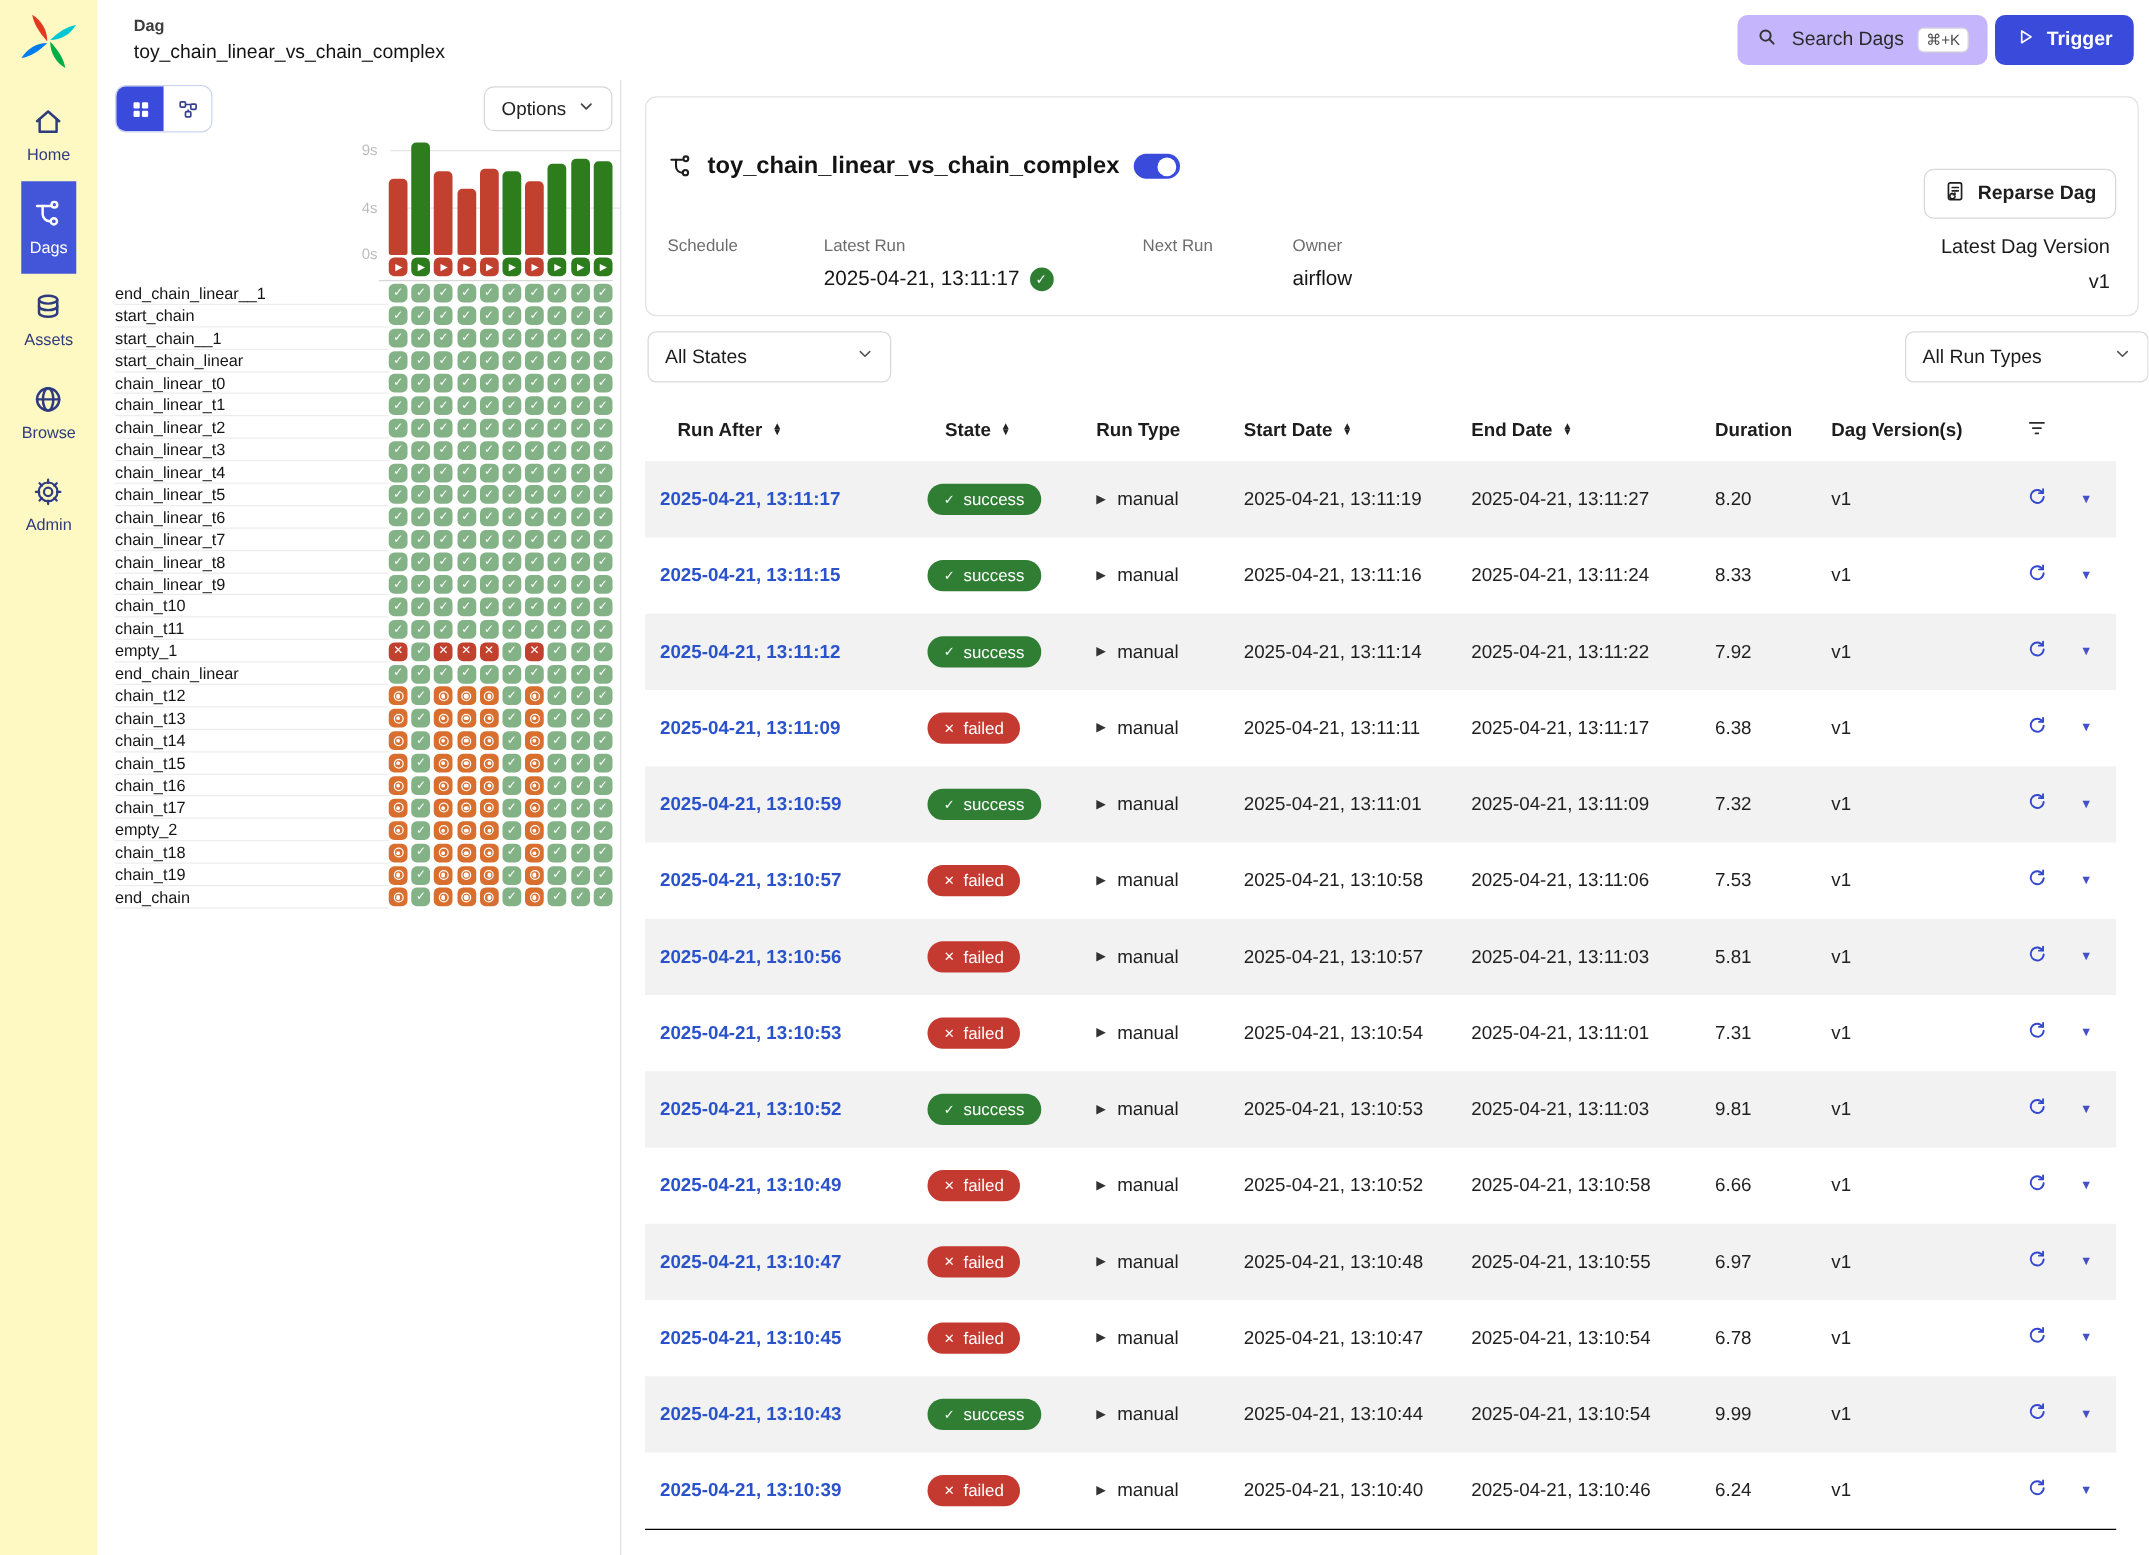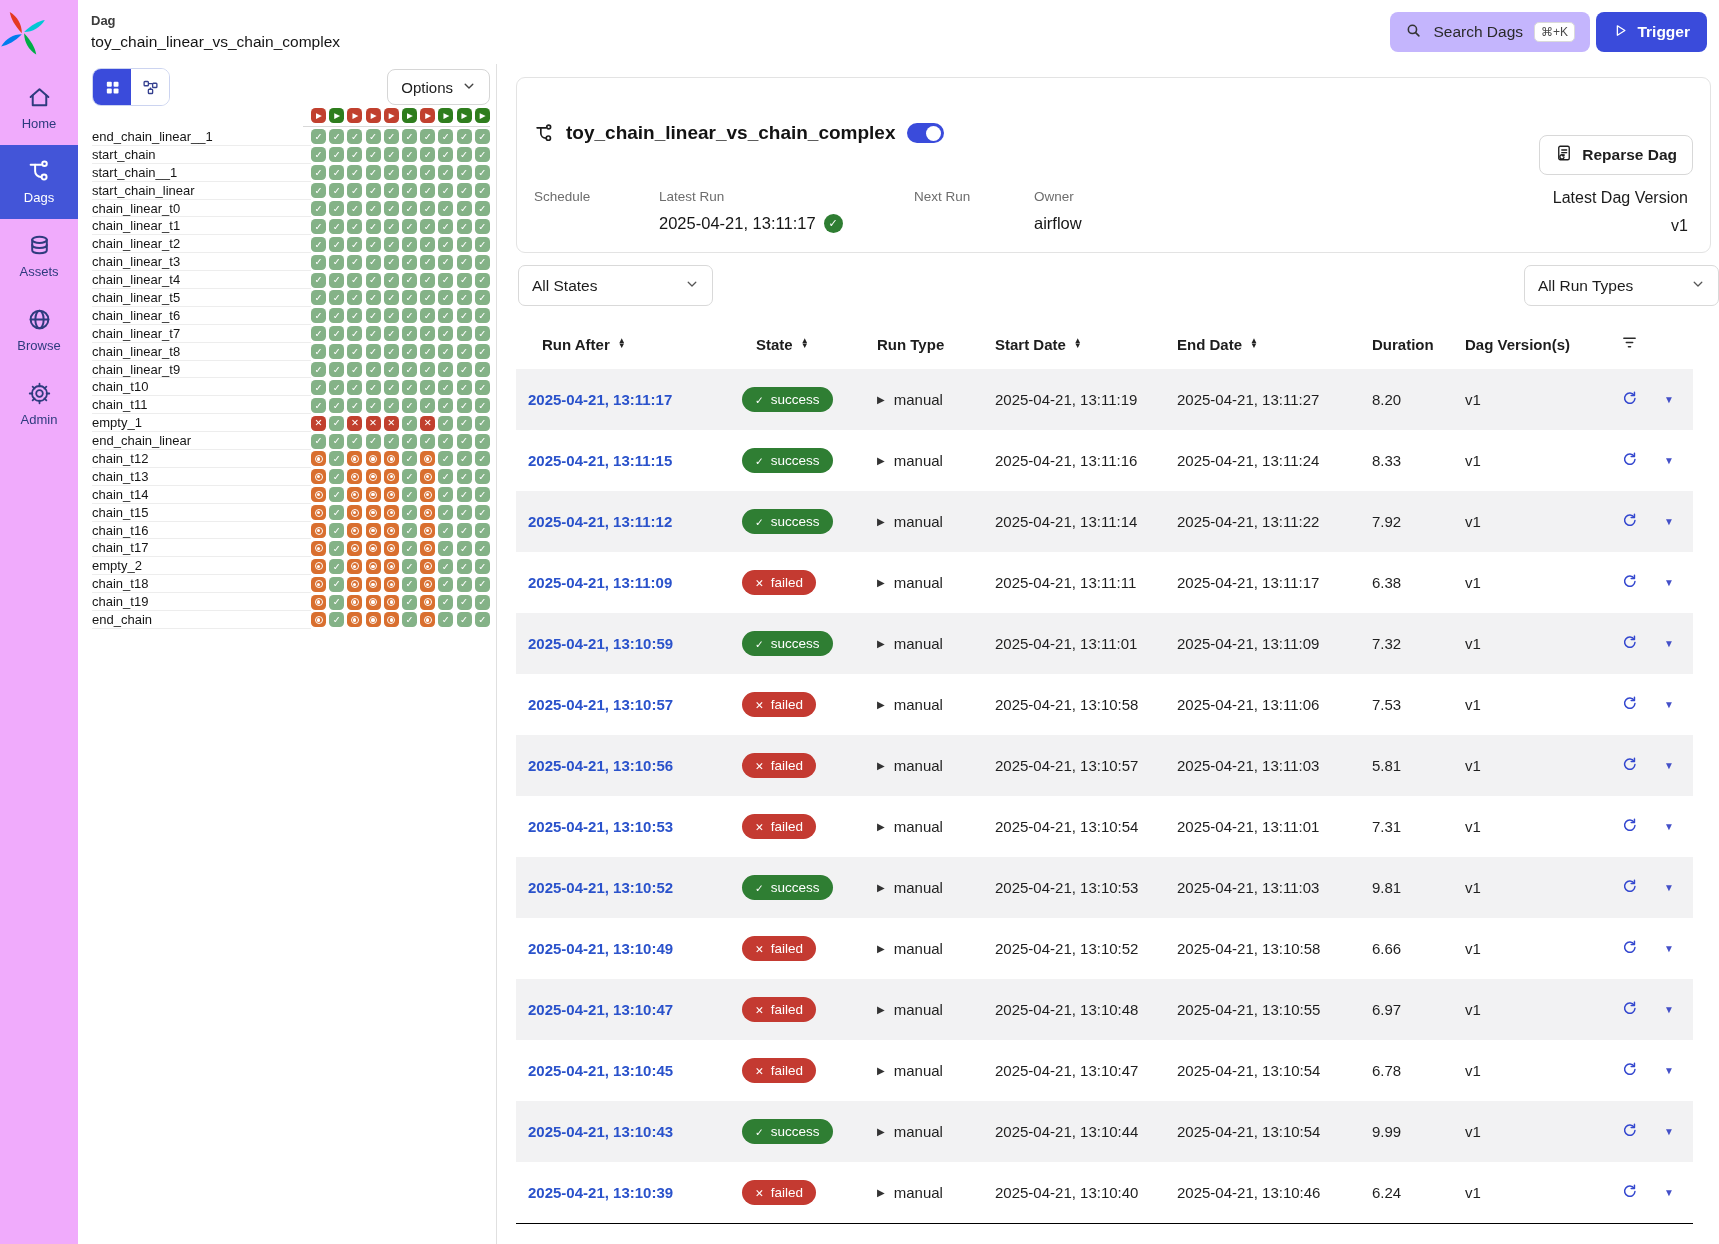--- a/index.html
+++ b/index.html
@@ -1,33 +1,33 @@
 <!DOCTYPE html>
 <html><head>
 <meta charset="utf-8">
 <style>
   * { margin:0; padding:0; box-sizing:border-box; }
   html,body { width:1719px; height:1244px; overflow:hidden; background:#fff;
     font-family:"Liberation Sans","DejaVu Sans",sans-serif; color:#1b1b1b; }
   .app { display:flex; width:1719px; height:1244px; }
 
   
-  .sidebar { width:78px; background:#f0abfc; display:flex; flex-direction:column; padding-top:9px; flex:0 0 78px; }
+  .sidebar { width:78px; background:#fef9c3; display:flex; flex-direction:column; align-items:center; padding-top:9px; flex:0 0 78px; }
   .logo { width:46px; height:46px; margin-bottom:16px; cursor:pointer; }
   .nav-item { width:100%; padding:13px 0 14px; display:flex; flex-direction:column; align-items:center; gap:6px;
     color:#2e3b7e; font-size:13px; font-weight:500; cursor:pointer; }
   .nav-item .nicon { width:26px; height:26px; display:flex; align-items:center; justify-content:center; }
   .nav-item svg { width:25px; height:25px; }
   .nav-item.active { background:#4355d8; color:#fff; }
   .sb-spacer { flex:1; }
   .sb-bottom { width:100%; padding-bottom:14px; }
 
   
   .main { flex:1; display:flex; flex-direction:column; min-width:0; }
-  .topbar { height:64px; display:flex; align-items:center; padding:0 12px 0 13px; flex:0 0 64px; }
+  .topbar { height:64px; display:flex; align-items:center; padding:0 12px 0 13px; flex:0 0 64px;margin-left:16px; }
   .crumb-label { font-size:13px; font-weight:700; color:#3c3c3c; margin-bottom:5px; }
   .crumb-title { font-size:15.5px; color:#141414; }
   .top-right { margin-left:auto; display:flex; align-items:center; gap:6px; }
   .searchbox { height:40px; min-width:200px; background:#c4b5fd; border-radius:8px; display:flex; align-items:center;
     gap:11px; padding:0 12px 0 15px; font-size:15.5px; color:#2a2a2a; cursor:pointer; }
   .searchbox svg { width:17px; height:17px; color:#333; }
   .kbd { background:#fff; border:1px solid #dadada; border-radius:5px; font-size:12px; color:#4a4a4a; padding:2px 6px; }
   .trigger-btn { height:40px; background:#3a4bdb; color:#fff; border:none; border-radius:8px; padding:0 17px;
     display:flex; align-items:center; gap:9px; font-size:15.5px; font-weight:600; cursor:pointer; font-family:inherit; }
   .trigger-btn svg { width:15px; height:15px; }
@@ -240,20 +240,41 @@
             </div>
           </div>
           <button class="options-btn">
             <span>Options</span>
             <span><svg viewBox="0 0 24 24" fill="none" stroke="currentColor" stroke-width="2.4" stroke-linecap="round" stroke-linejoin="round">
                   <path d="M5.5 9l6.5 6.5L18.5 9"></path>
                 </svg></span>
           </button>
         </div>
 
+        <div class="chart-row">
+          <div class="axis-area" id="axis-area">
+              <span class="axis-lbl" style="top: 5.2px;">9s</span>
+              <span class="axis-lbl" style="top: 51.2px;">4s</span>
+              <span class="axis-lbl" style="top: 88px;">0s</span>
+            </div>
+          <div class="chart" id="chart">
+              <div class="gl" style="bottom: 82.8px;"></div>
+              <div class="gl" style="bottom: 36.8px;"></div>
+              <div class="bar f" title="6.66s" style="height: 61px;"></div>
+              <div class="bar s" title="9.81s" style="height: 90px;"></div>
+              <div class="bar f" title="7.31s" style="height: 67px;"></div>
+              <div class="bar f" title="5.81s" style="height: 53px;"></div>
+              <div class="bar f" title="7.53s" style="height: 69px;"></div>
+              <div class="bar s" title="7.32s" style="height: 67px;"></div>
+              <div class="bar f" title="6.38s" style="height: 59px;"></div>
+              <div class="bar s" title="7.92s" style="height: 73px;"></div>
+              <div class="bar s" title="8.33s" style="height: 77px;"></div>
+              <div class="bar s" title="8.2s" style="height: 75px;"></div>
+            </div>
+        </div>
         <div class="gridwrap-row">
           <div class="flex1"></div>
           <div class="cols task-sqs" id="runrow">
               <div class="sq run-f">
                 <span class="g play">▶</span>
               </div>
               <div class="sq run-s">
                 <span class="g play">▶</span>
               </div>
               <div class="sq run-f">

